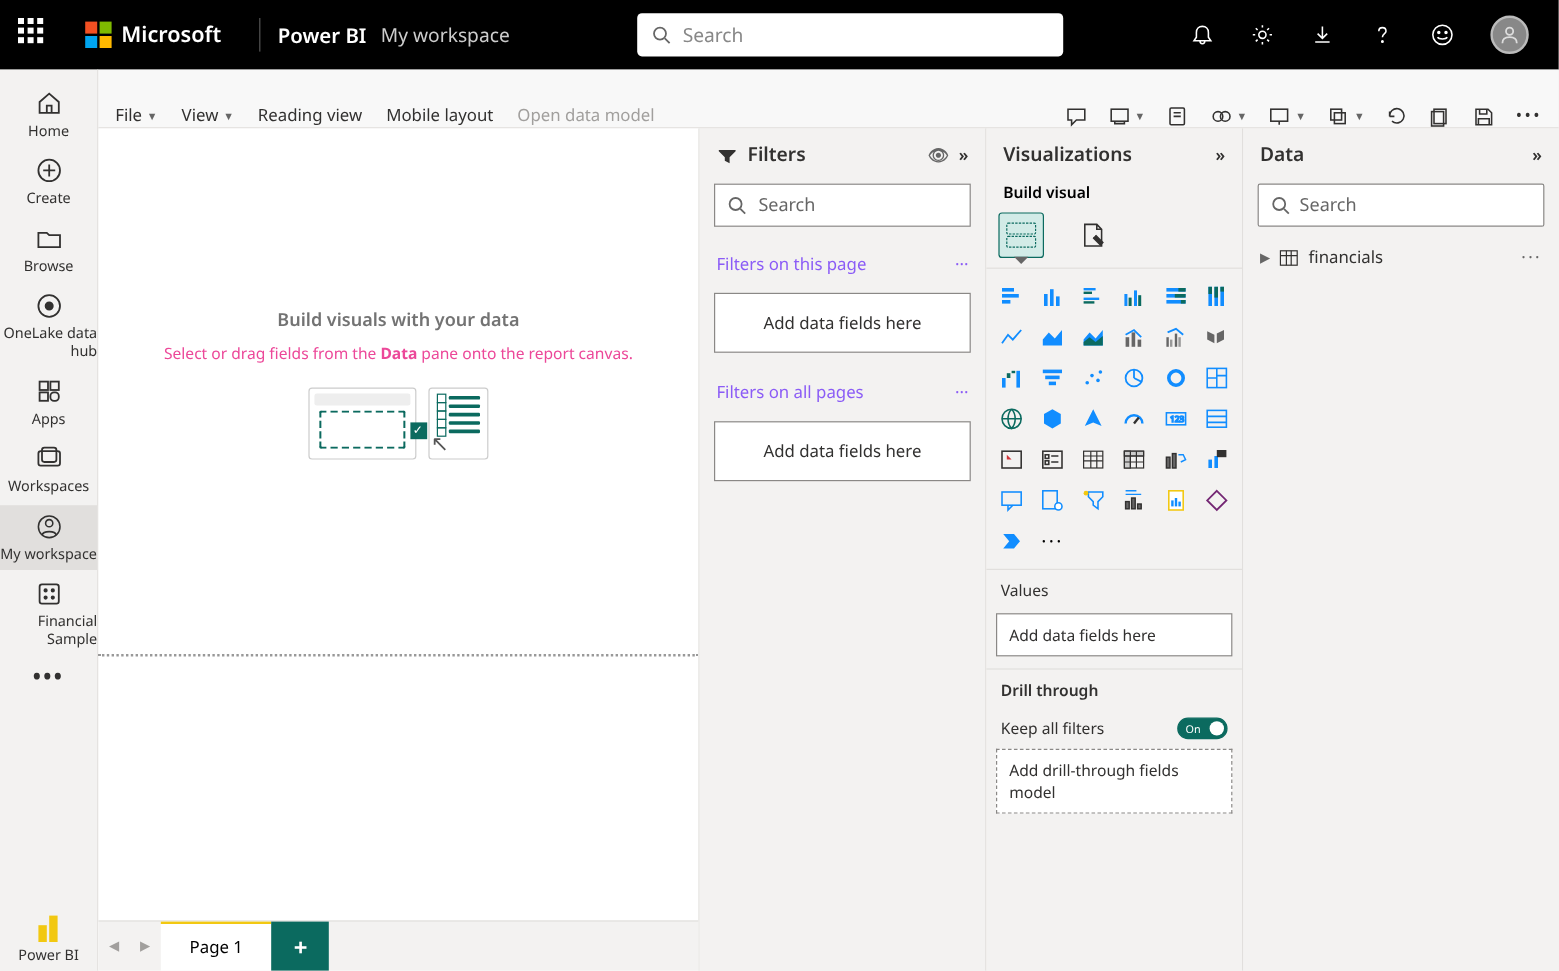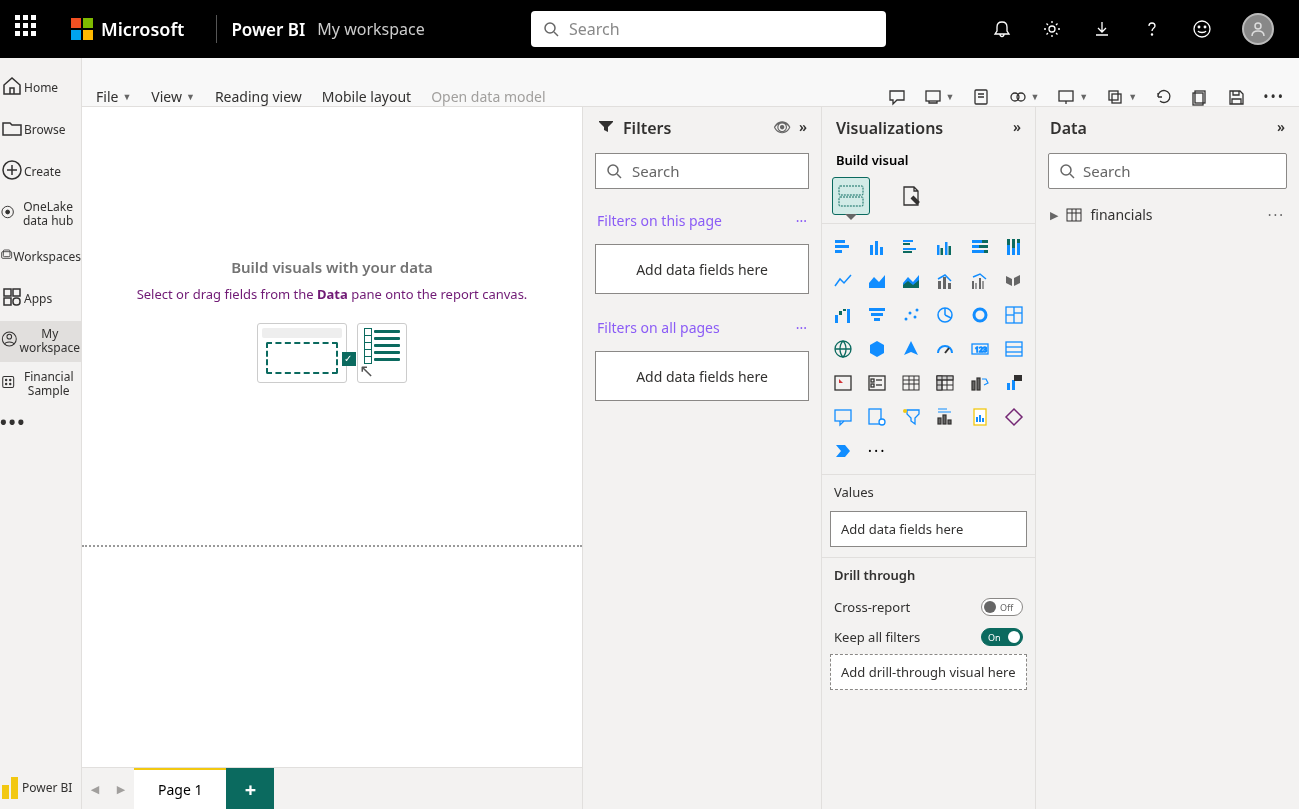--- a/index.html
+++ b/index.html
@@ -14,57 +14,57 @@
 .vdiv{width:1px;height:28px;background:#555;margin:0 14px}
 .brand{font-size:17px;font-weight:600;margin-right:12px}
 .wsname{font-size:16px;color:#ccc}
 .searchbar{margin-left:auto;width:355px;height:36px;background:#fff;border-radius:4px;display:flex;align-items:center;padding:0 12px;color:#888}
 .searchbar svg{margin-right:10px}
 .topicons{margin-left:auto;display:flex;align-items:center;gap:30px;padding-right:10px}
 .topicons .ic{color:#fff}
 .avatar{width:32px;height:32px;border-radius:50%;background:#888;border:2px solid #bbb;display:flex;align-items:center;justify-content:center}
 .body{flex:1;display:flex;min-height:0}
 .leftnav{width:82px;background:#f3f2f1;border-right:1px solid #e1dfdd;display:flex;flex-direction:column;align-items:center;padding-top:10px;gap:2px;overflow:hidden}
-.navitem{width:100%;display:flex;align-items:center;padding:6px 0;font-size:12px;color:#323130;cursor:pointer;text-align:center;line-height:1.2}
+.navitem{width:100%;display:flex;flex-direction:column;align-items:center;padding:6px 0;font-size:12px;color:#323130;cursor:pointer;text-align:right;line-height:1.2}
 .navitem.active{background:#e1dfdd}
 .navitem svg,.navitem .picon{margin-bottom:4px}
 .navitem .ell{font-size:18px;letter-spacing:2px;color:#323130;font-weight:bold}
 .pbicon{width:22px;height:26px;position:relative}
 .pbicon::before,.pbicon::after{content:'';position:absolute;bottom:0}
 .pbicon::before{left:2px;width:7px;height:14px;background:#f2c811}
 .pbicon::after{left:11px;width:7px;height:22px;background:#f2c811}
 .main{flex:1;display:flex;flex-direction:column;min-width:0}
 .ribbon{height:49px;border-bottom:1px solid #e1dfdd;background:#f8f8f8;display:flex;align-items:flex-end;padding:0 14px;gap:20px;font-size:14px;color:#323130}
 .ribbon .disabled{color:#a19f9d}
 .ribbon-right{margin-left:auto;display:flex;align-items:center;gap:18px;color:#323130}
 .rib-item{display:flex;align-items:center;gap:4px;cursor:pointer}
 .rib-item .car{font-size:9px;color:#666}
 .content{flex:1;display:flex;min-height:0}
 .canvas-wrap{flex:1;display:flex;flex-direction:column;border-right:1px solid #e1dfdd;background:#fff}
 .canvas{flex:1;display:flex;flex-direction:column;align-items:center;justify-content:flex-start;padding-top:150px}
 .canvas h3{font-size:15px;font-weight:600;margin-bottom:8px;color:#737373}
-.canvas p{font-size:13px;color:#701a75}
+.canvas p{font-size:13px;color:#ec4899}
 .illust{margin-top:20px;display:flex;gap:10px;align-items:center}
 .illust-box1{width:90px;height:60px;border:1px solid #ccc;border-radius:3px;position:relative;background:#fff}
 .illust-box1::before{content:'';position:absolute;top:4px;left:4px;right:4px;height:10px;background:#eee;border-radius:2px}
 .illust-box1::after{content:'';position:absolute;top:18px;left:8px;right:8px;bottom:8px;border:2px dashed #0b6a5f;border-radius:2px}
 .illust-check{position:absolute;top:28px;right:-10px;width:14px;height:14px;background:#0b6a5f;z-index:2}
 .illust-check::after{content:'✓';color:#fff;font-size:10px;position:absolute;top:-1px;left:2px}
 .illust-cursor{position:absolute;top:34px;right:-28px;z-index:3;font-size:18px;color:#555}
 .illust-box2{width:50px;height:60px;border:1px solid #ccc;border-radius:3px;padding:6px;display:flex;flex-direction:column;gap:4px;background:#fff}
 .illust-box2 span{height:3px;background:#0b6a5f;border-radius:1px;position:relative;margin-left:10px}
 .illust-box2 span::before{content:'';position:absolute;left:-10px;top:-2px;width:6px;height:6px;border:1px solid #0b6a5f}
 .dotted{border-top:2px dotted #999;margin:0}
 .tabs{height:42px;background:#f3f2f1;border-top:1px solid #e1dfdd;display:flex;align-items:stretch}
 .tabs .arrow{width:26px;display:flex;align-items:center;justify-content:center;color:#a19f9d;font-size:11px}
 .tab{padding:0 24px;display:flex;align-items:center;font-size:14px;background:#fff;border-top:2px solid transparent}
 .tab.active{border-top:2px solid #f2c811}
 .tab.add{background:#0b6a5f;color:#fff;width:48px;justify-content:center;font-size:20px;font-weight:bold}
 .pane{background:#f3f2f1;border-right:1px solid #e1dfdd;display:flex;flex-direction:column}
-.pane-head{padding:10px 14px;display:flex;align-items:flex-start;gap:8px;font-size:16px;font-weight:600;color:#323130}
+.pane-head{padding:10px 14px;display:flex;align-items:flex-end;gap:8px;font-size:16px;font-weight:600;color:#323130}
 .pane-head .eye{margin-left:auto;font-size:14px;color:#666}
 .pane-head .coll{font-size:14px;color:#323130}
 .filters-pane{width:239px}
 .filters-search{margin:4px 12px 12px;height:36px;border:1px solid #8a8886;background:#fff;display:flex;align-items:center;padding:0 10px;color:#666;font-size:15px}
 .filters-group{padding:10px 14px;font-size:14px;color:#8b5cf6;display:flex;justify-content:space-between}
 .filters-drop{margin:4px 12px 14px;border:1px solid #8a8886;background:#fff;height:50px;display:flex;align-items:center;justify-content:center;font-size:14px;color:#323130}
 .viz-pane{width:214px}
 .viz-sub{padding:2px 14px 8px;font-size:13px;font-weight:600;color:#000000}
 .viz-modes{padding:0 10px 8px;display:flex;gap:22px}
 .viz-mode{width:38px;height:38px;display:flex;align-items:center;justify-content:center;border:1px solid transparent}
@@ -153,53 +153,53 @@
 <div class="body">
   <div class="leftnav">
     <div class="navitem">
         <svg width="24" height="24" viewBox="0 0 24 24" fill="none" stroke="#323130" stroke-width="1.5">
           <path d="M4 11 L12 4 L20 11 L20 20 L4 20 Z M10 20 L10 14 L14 14 L14 20"></path>
         </svg>
         <span>Home</span>
       </div>
     <div class="navitem">
         <svg width="24" height="24" viewBox="0 0 24 24" fill="none" stroke="#323130" stroke-width="1.5">
-          <path d="M3 7 L3 19 L21 19 L21 9 L12 9 L10 7 Z"></path>
-        </svg>
-        <span>Browse</span>
-      </div>
-    <div class="navitem">
-        <svg width="24" height="24" viewBox="0 0 24 24" fill="none" stroke="#323130" stroke-width="1.5">
           <circle cx="12" cy="12" r="9"></circle>
           <path d="M12 7 L12 17 M7 12 L17 12"></path>
         </svg>
         <span>Create</span>
+      </div>
+    <div class="navitem">
+        <svg width="24" height="24" viewBox="0 0 24 24" fill="none" stroke="#323130" stroke-width="1.5">
+          <path d="M3 7 L3 19 L21 19 L21 9 L12 9 L10 7 Z"></path>
+        </svg>
+        <span>Browse</span>
       </div>
     <div class="navitem">
         <svg width="24" height="24" viewBox="0 0 24 24" fill="none" stroke="#323130" stroke-width="1.5">
           <circle cx="12" cy="12" r="9"></circle>
           <circle cx="12" cy="12" r="3" fill="#323130"></circle>
         </svg>
         <span>OneLake data hub</span>
-      </div>
-    <div class="navitem">
-        <svg width="24" height="24" viewBox="0 0 24 24" fill="none" stroke="#323130" stroke-width="1.5">
-          <rect x="3" y="6" width="18" height="12" rx="2"></rect>
-          <rect x="6" y="3" width="12" height="12" rx="2"></rect>
-        </svg>
-        <span>Workspaces</span>
       </div>
     <div class="navitem">
         <svg width="24" height="24" viewBox="0 0 24 24" fill="none" stroke="#323130" stroke-width="1.5">
           <rect x="4" y="4" width="7" height="7"></rect>
           <rect x="13" y="4" width="7" height="7"></rect>
           <rect x="4" y="13" width="7" height="7"></rect>
           <rect x="13" y="13" width="7" height="7" rx="3"></rect>
         </svg>
         <span>Apps</span>
+      </div>
+    <div class="navitem">
+        <svg width="24" height="24" viewBox="0 0 24 24" fill="none" stroke="#323130" stroke-width="1.5">
+          <rect x="3" y="6" width="18" height="12" rx="2"></rect>
+          <rect x="6" y="3" width="12" height="12" rx="2"></rect>
+        </svg>
+        <span>Workspaces</span>
       </div>
     <div class="navitem active">
         <svg width="24" height="24" viewBox="0 0 24 24" fill="none" stroke="#323130" stroke-width="1.3">
           <circle cx="12" cy="12" r="9"></circle>
           <circle cx="12" cy="9" r="3"></circle>
           <path d="M6 19 C7 15 17 15 18 19"></path>
         </svg>
         <span>My workspace</span>
       </div>
     <div class="navitem">
@@ -624,32 +624,26 @@
               </svg>
             </div>
           <div class="viz-ic">
               <span style="font-size:16px;letter-spacing:2px">···</span>
             </div>
         </div>
         <div class="viz-grp">Values</div>
         <div class="viz-drop" style="border-style:solid">Add data fields here</div>
         <div class="viz-grp" style="font-weight:600">Drill through</div>
         <div class="viz-row">
-            <span>Cross-report</span>
-            <div class="toggle off">
-              <span>Off</span>
-            </div>
-          </div>
-        <div class="viz-row">
             <span>Keep all filters</span>
             <div class="toggle on">
               <span>On</span>
             </div>
           </div>
-        <div class="viz-drop">Add drill-through visual here</div>
+        <div class="viz-drop">Add drill-through fields model</div>
       </div>
 
       <div class="pane data-pane">
         <div class="pane-head">
             <span>Data</span>
             <span class="coll" style="margin-left:auto">»</span>
           </div>
         <div class="data-search">
           <svg width="16" height="16" viewBox="0 0 16 16" fill="none" stroke="#666" stroke-width="1.5">
               <circle cx="7" cy="7" r="5"></circle>

